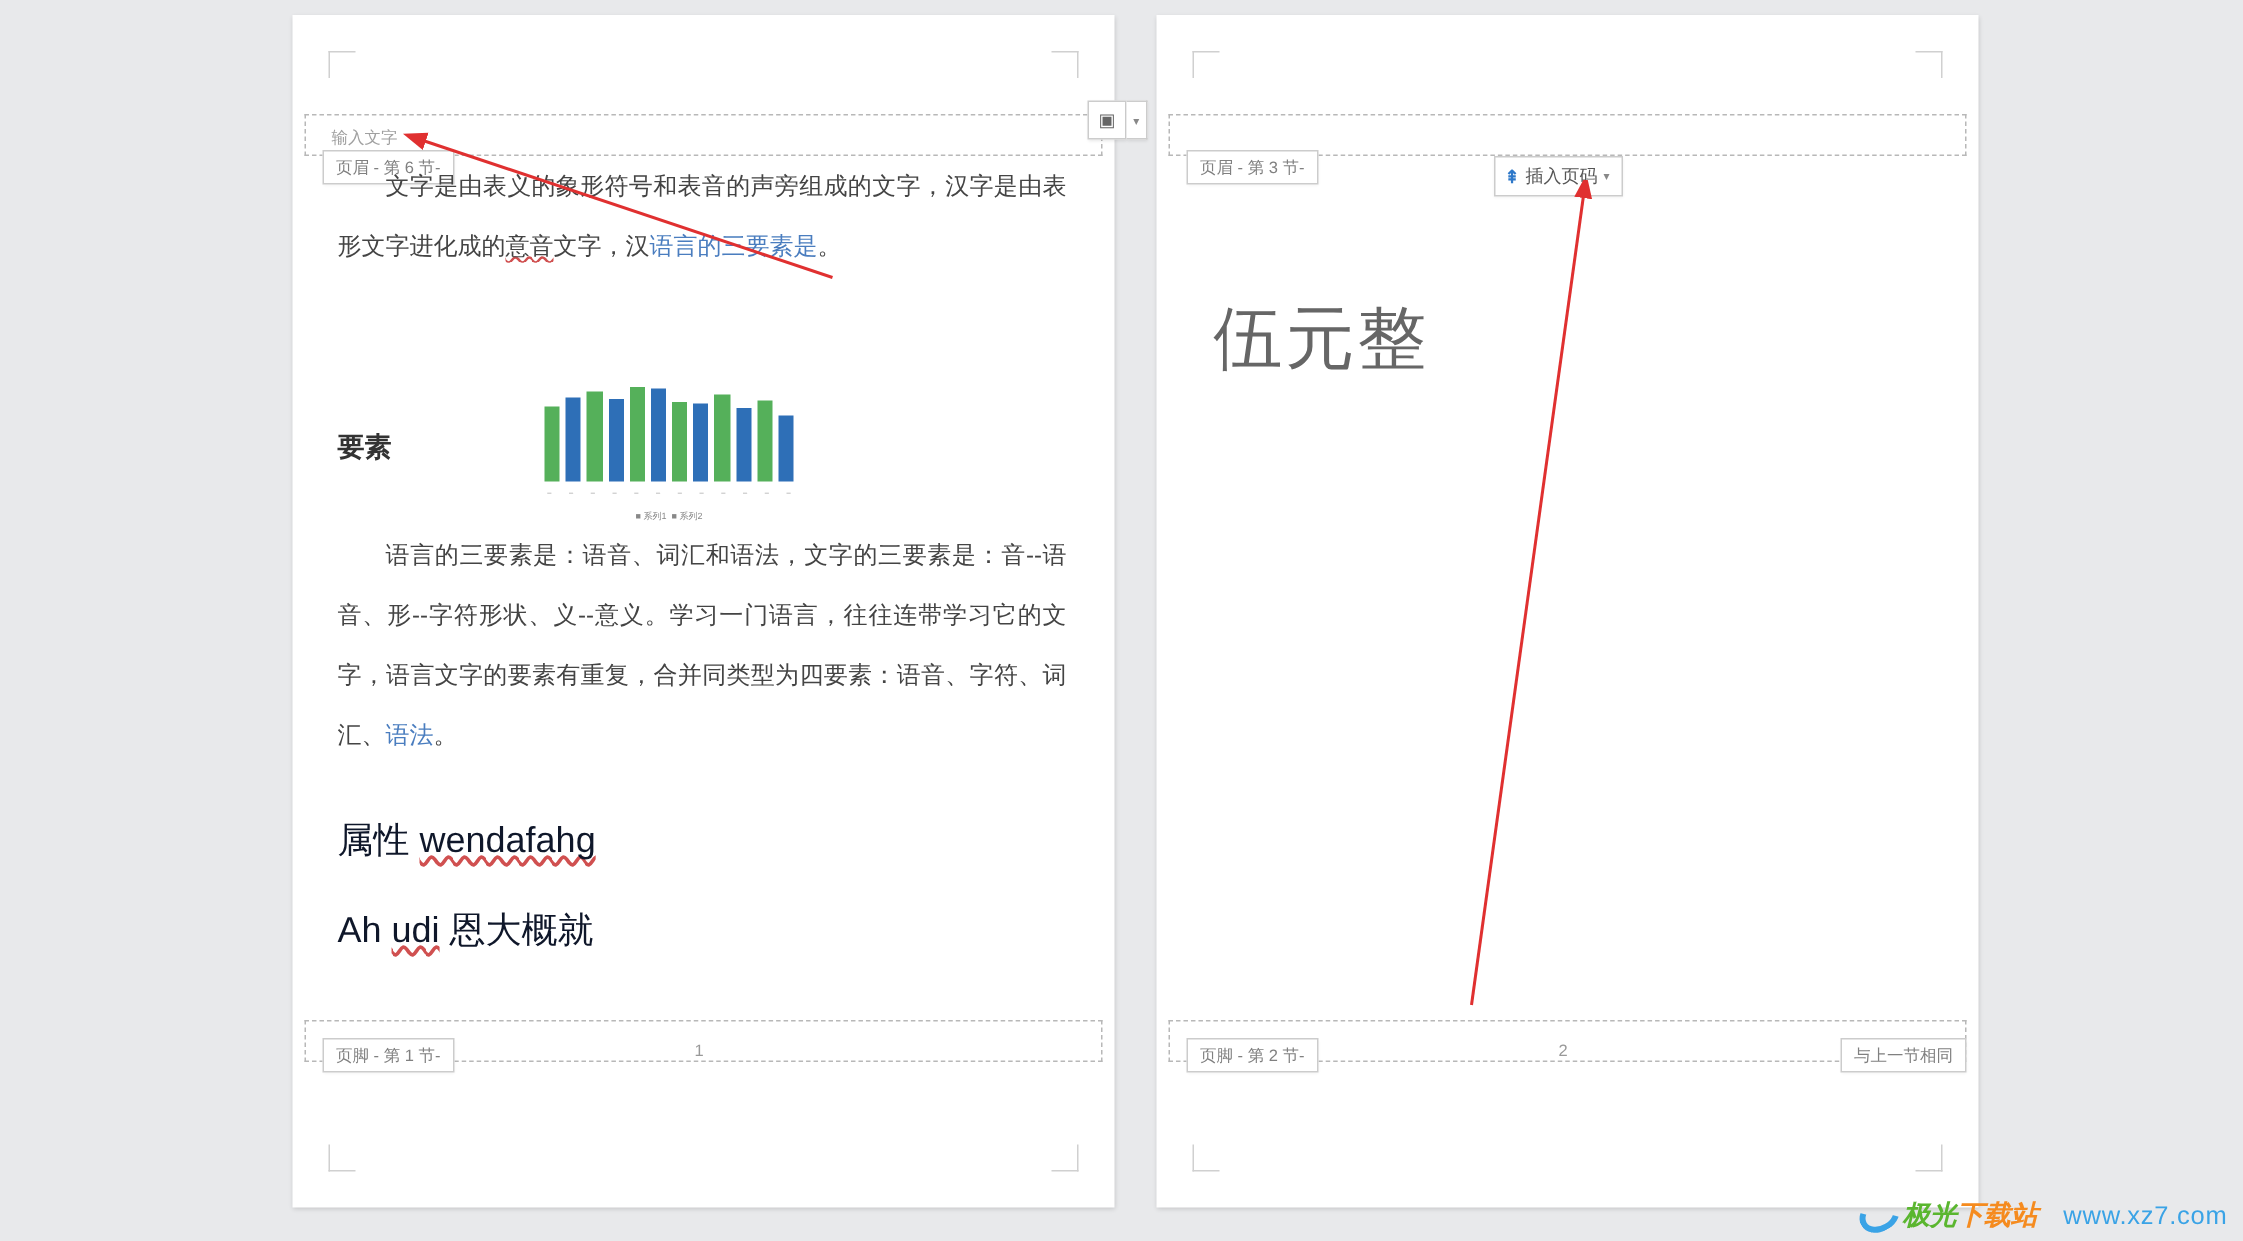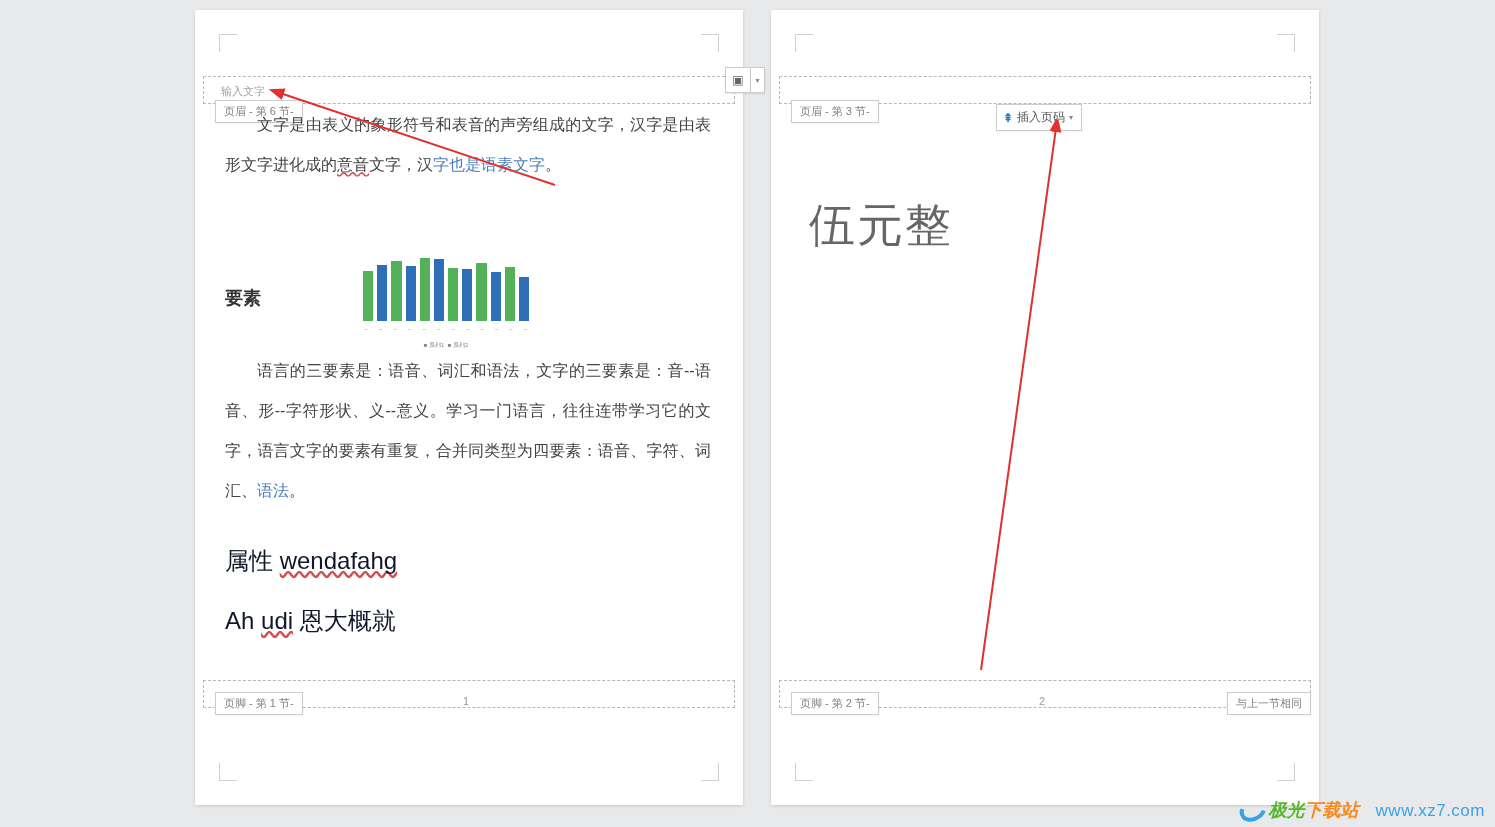--- a/index.html
+++ b/index.html
@@ -225,21 +225,21 @@
     <div class="page-margin-corner pm-tr"></div>
     <div class="page-margin-corner pm-bl"></div>
     <div class="page-margin-corner pm-br"></div>
 
     <div class="header-band"></div>
     <div class="placeholder-text">输入文字</div>
     <div class="tag tag-header">页眉 - 第 6 节-</div>
 
     <div class="body-content">
       <p>
-        <span>文字是由表义的象形符号和表音的声旁组成的文字，汉字是由表形文字进化成的</span><span class="squiggly">意音</span><span>文字，汉</span><span class="link">字也是语素文字</span><span>。</span>
+        <span>文字是由表义的象形符号和表音的声旁组成的文字，汉字是由表形文字进化成的</span><span class="squiggly">意音</span><span>文字，汉</span><span class="link">语言的三要素是</span><span>。</span>
       </p>
 
       <div class="chart-block" style="margin-top:68px;">
         <span class="chart-title-left">要素</span>
         <div class="mini-chart">
           <div class="bars-row" id="bars">
               <div class="bar" style="height: 50.5143px;"></div>
               <div class="bar alt" style="height: 56.3429px;"></div>
               <div class="bar" style="height: 60.2286px;"></div>
               <div class="bar alt" style="height: 55.3714px;"></div>

